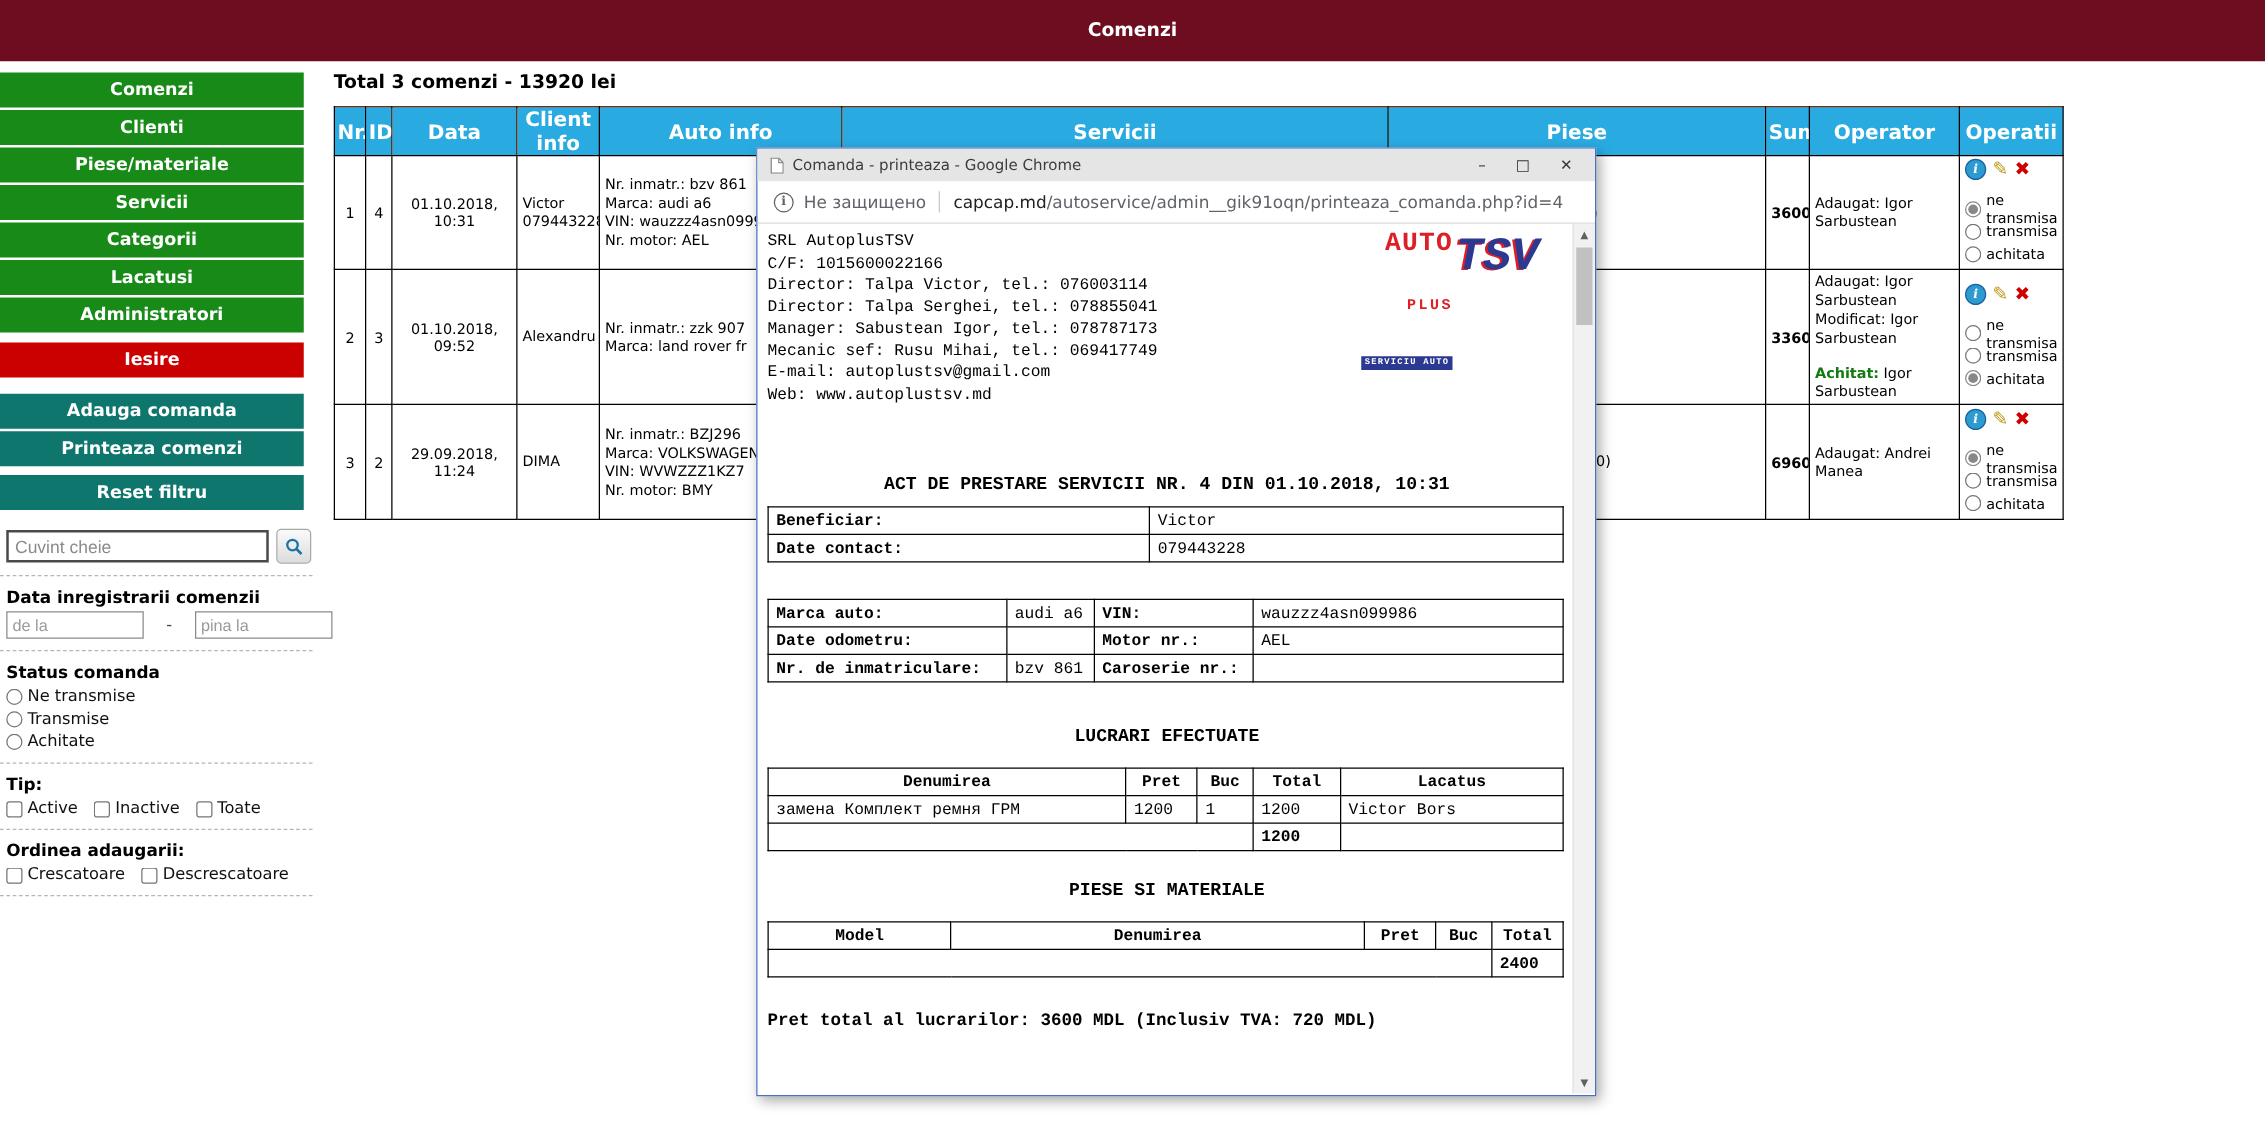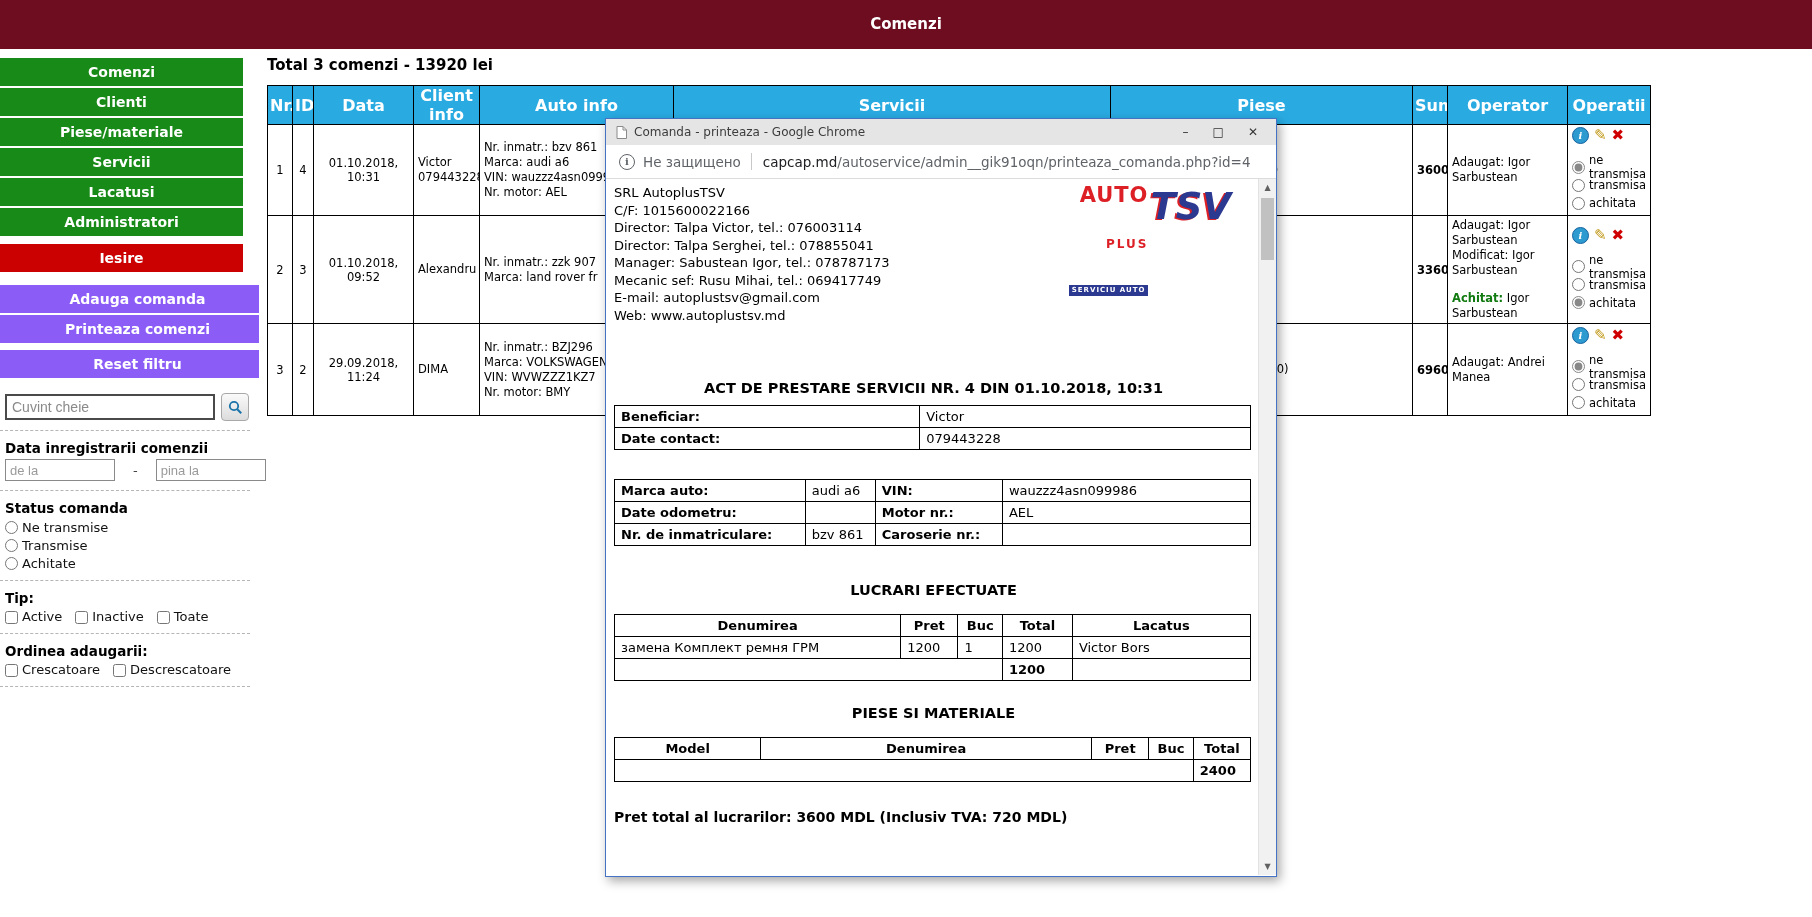--- a/index.html
+++ b/index.html
@@ -6,21 +6,21 @@
     font-family:"DejaVu Sans","Liberation Sans",sans-serif;}
   
   .topbar{position:absolute;left:0;top:0;width:1812px;height:49px;background:#6e0c20;
     color:#fff;font-weight:bold;font-size:15px;text-align:center;line-height:49px;}
   
   .sidebar{position:absolute;left:0;top:58px;width:256px;}
   .sbtn{display:block;width:243px;height:28px;line-height:28px;margin-bottom:2px;
     text-align:center;color:#fff;font-weight:bold;font-size:14px;cursor:pointer;}
   .sbtn.green{background:#178a17;}
   .sbtn.red{background:#cb0000;margin-top:8px;}
-  .sbtn.blue{background:#8b5cf6;padding-left:16px;}
+  .sbtn.blue{background:#0f766e;}
   .sbtn.first-blue{margin-top:13px;}
   .sbtn.gap-blue{margin-top:7px;}
   .searchrow{margin:15px 0 0 5px;display:flex;align-items:center;}
   .searchrow input{width:196px;height:22px;border:2px solid #4a4a4a;font-size:14px;
     padding:0 5px;color:#333;}
   .searchrow input::placeholder{color:#8a8a8a;}
   .searchbtn{width:26px;height:26px;margin-left:6px;border:1px solid #a8a8a8;border-radius:4px;
     background:linear-gradient(#fafafa,#dcdcdc);display:flex;align-items:center;justify-content:center;cursor:pointer;}
   .sep{border-top:1px dashed #b5b5b5;width:250px;margin:9px 0;}
   .flabel{font-weight:bold;font-size:13.5px;color:#000;margin:0 0 3px 5px;}
@@ -66,21 +66,21 @@
   .tb-controls{margin-left:auto;display:flex;align-items:center;gap:24px;padding-right:8px;}
   .tb-controls span{font-size:12px;color:#333;cursor:pointer;line-height:26px;}
   .urlbar{height:33px;display:flex;align-items:center;padding:0 13px;border-bottom:1px solid #dcdcdc;}
   .i-circle{width:14px;height:14px;border:1.5px solid #5f6368;border-radius:50%;color:#5f6368;
     font:bold 10px/13px "DejaVu Serif",serif;text-align:center;flex:0 0 auto;}
   .sec-text{font-size:13.5px;color:#5f6368;margin:0 10px 0 8px;}
   .url-sep{width:1px;height:17px;background:#c8c8c8;margin-right:11px;}
   .url-host{font-size:13.5px;color:#202124;}
   .url-path{font-size:13.5px;color:#5f6368;}
   .doc{position:relative;height:696px;overflow:hidden;}
-  .doc-inner{position:absolute;left:0;top:0;right:17px;bottom:0;padding:5px 6px 0 8px;}
+  .doc-inner{position:absolute;left:0;top:0;right:17px;bottom:0;padding:5px 6px 0 8px;font-family:Liberation Mono, monospace;}
   .company{font-size:13px;line-height:17.5px;color:#000;}
   .logo{position:absolute;right:28px;top:7px;display:flex;align-items:flex-start;}
   .logo-left{display:flex;flex-direction:column;align-items:flex-end;margin-right:2px;gap:34px;}
   .logo-auto{color:#dd1f26;font-weight:900;font-size:21px;line-height:19px;letter-spacing:1px;}
   .logo-plus{color:#dd1f26;font-weight:bold;font-size:12px;line-height:11px;letter-spacing:2px;}
   .logo-serviciu{background:#2b3990;color:#fff;font-weight:bold;font-size:7px;line-height:9px;
     padding:1px 3px;letter-spacing:1px;margin-top:1px;}
   .logo-tsv{color:#2b3990;font-weight:900;font-style:italic;font-size:37px;line-height:37px;
     text-shadow:-2px 1px 0 #dd1f26;margin-top:2px;}
   .act-title{text-align:center;font-weight:bold;font-size:14.5px;margin-top:56px;}
@@ -107,20 +107,21 @@
 </head>
 <body>
 
 <div class="topbar">Comenzi</div>
 
 <div class="sidebar">
   <div class="sbtn green">Comenzi</div>
   <div class="sbtn green">Clienti</div>
   <div class="sbtn green">Piese/materiale</div>
   <div class="sbtn green">Servicii</div>
+  <div class="sbtn green">Categorii</div>
   <div class="sbtn green">Lacatusi</div>
   <div class="sbtn green">Administratori</div>
   <div class="sbtn red">Iesire</div>
   <div class="sbtn blue first-blue">Adauga comanda</div>
   <div class="sbtn blue">Printeaza comenzi</div>
   <div class="sbtn blue gap-blue">Reset filtru</div>
 
   <div class="searchrow">
     <input type="text" placeholder="Cuvint cheie" style="">
     <div class="searchbtn">

